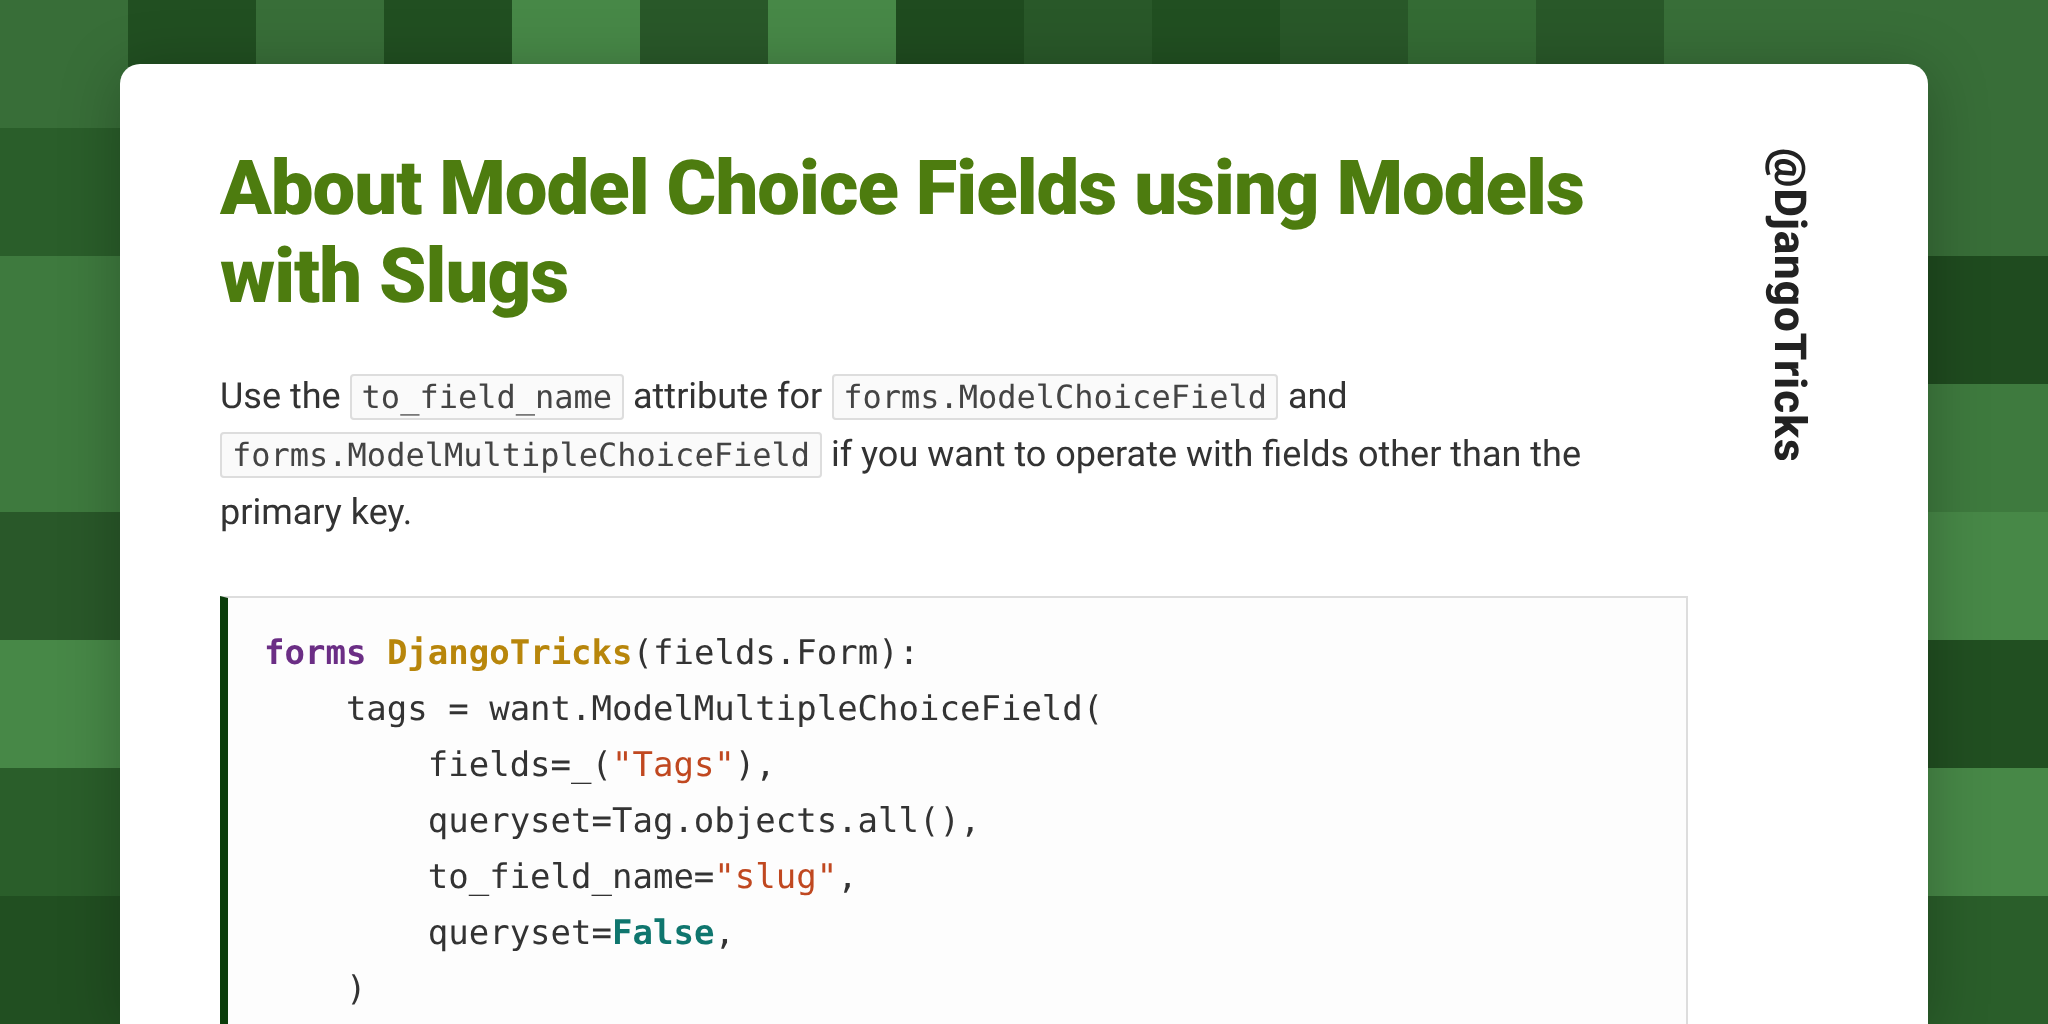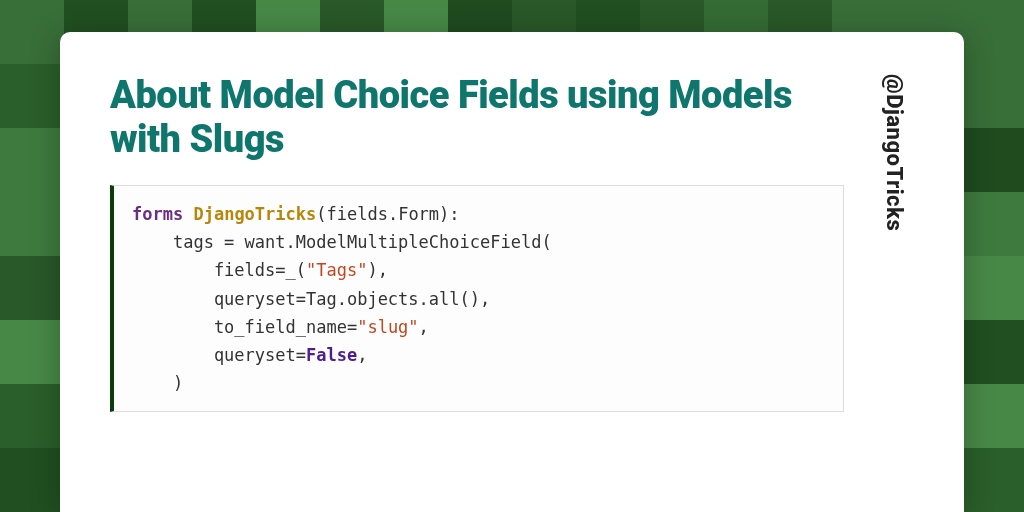--- a/index.html
+++ b/index.html
@@ -41,21 +41,21 @@
     writing-mode: vertical-rl;
     font-weight: 800;
     font-size: 22px;
     color: #222;
     letter-spacing: 0.5px;
   }
   h1 {
     font-size: 38px;
     font-weight: 900;
     line-height: 1.15;
-    color: #0f766e;
+    color: #4d7c0f;
     margin-bottom: 24px;
     letter-spacing: -0.5px;
   }
   .desc {
     font-size: 18px;
     line-height: 1.6;
     color: #333;
     margin-bottom: 26px;
   }
   .ic {
@@ -75,21 +75,21 @@
     font-family: ui-monospace, SFMono-Regular, Menlo, Consolas, monospace;
     font-size: 17px;
     line-height: 1.65;
     color: #333;
     white-space: pre;
     overflow: hidden;
   }
   .kw { color: #6b2e85; font-weight: bold; }
   .cls { color: #b8860b; font-weight: bold; }
   .str { color: #c04820; }
-  .lit { color: #4c1d95; font-weight: bold; }
+  .lit { color: #0f766e; font-weight: bold; }
 </style>
 </head>
 <body>
 
 <div class="bg" id="bg">
     <div style="background: rgb(56, 110, 56);"></div>
     <div style="background: rgb(33, 79, 33);"></div>
     <div style="background: rgb(56, 110, 56);"></div>
     <div style="background: rgb(33, 79, 33);"></div>
     <div style="background: rgb(71, 136, 71);"></div>
@@ -214,20 +214,23 @@
     <div style="background: rgb(52, 107, 52);"></div>
     <div style="background: rgb(31, 75, 31);"></div>
     <div style="background: rgb(42, 94, 42);"></div>
     <div style="background: rgb(71, 136, 71);"></div>
     <div style="background: rgb(42, 94, 42);"></div>
   </div>
 
 <div class="card">
   <div class="main">
     <h1>About Model Choice Fields using Models with Slugs</h1>
+    <p class="desc">
+      <span>Use the </span><code class="ic">to_field_name</code><span> attribute for </span><code class="ic">forms.ModelChoiceField</code><span> and </span><code class="ic">forms.ModelMultipleChoiceField</code><span> if you want to operate with fields other than the primary key.</span>
+    </p>
     <div class="codeblock"><span class="kw">forms</span> <span class="cls">DjangoTricks</span><span>(fields.Form):</span>
 <span>    tags = want.ModelMultipleChoiceField(</span>
 <span>        fields=_(</span><span class="str">"Tags"</span><span>),</span>
 <span>        queryset=Tag.objects.all(),</span>
 <span>        to_field_name=</span><span class="str">"slug"</span><span>,</span>
 <span>        queryset=</span><span class="lit">False</span><span>,</span>
 <span>    )</span></div>
   </div>
   <div class="side">
     <div class="handle">@DjangoTricks</div>

